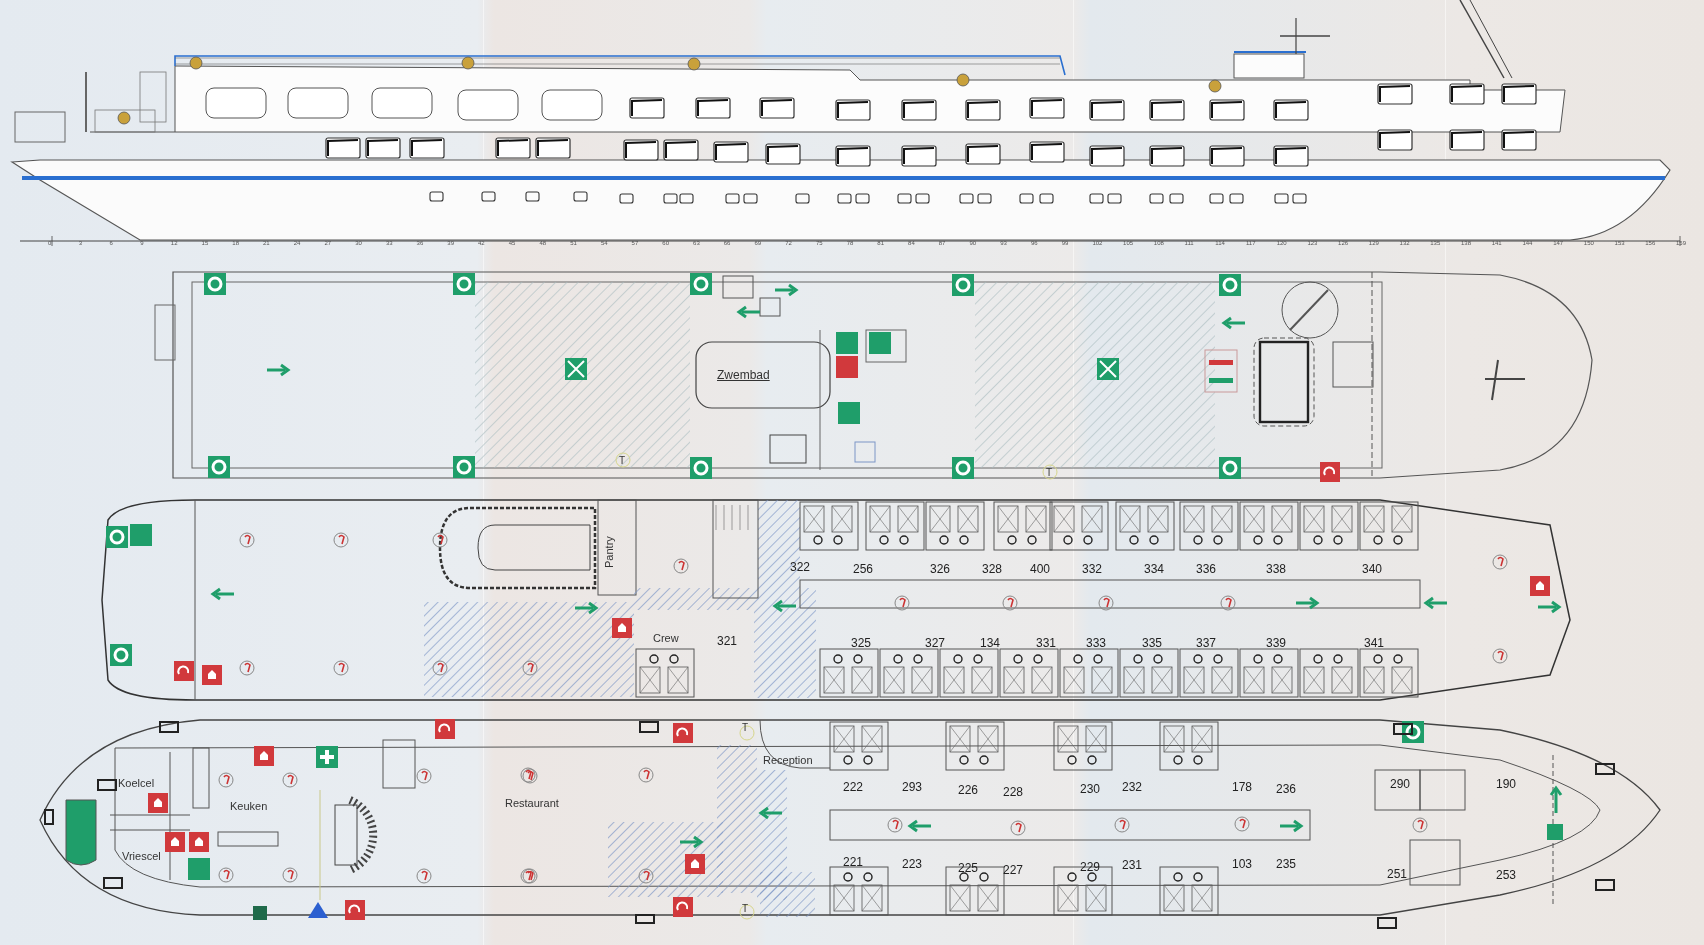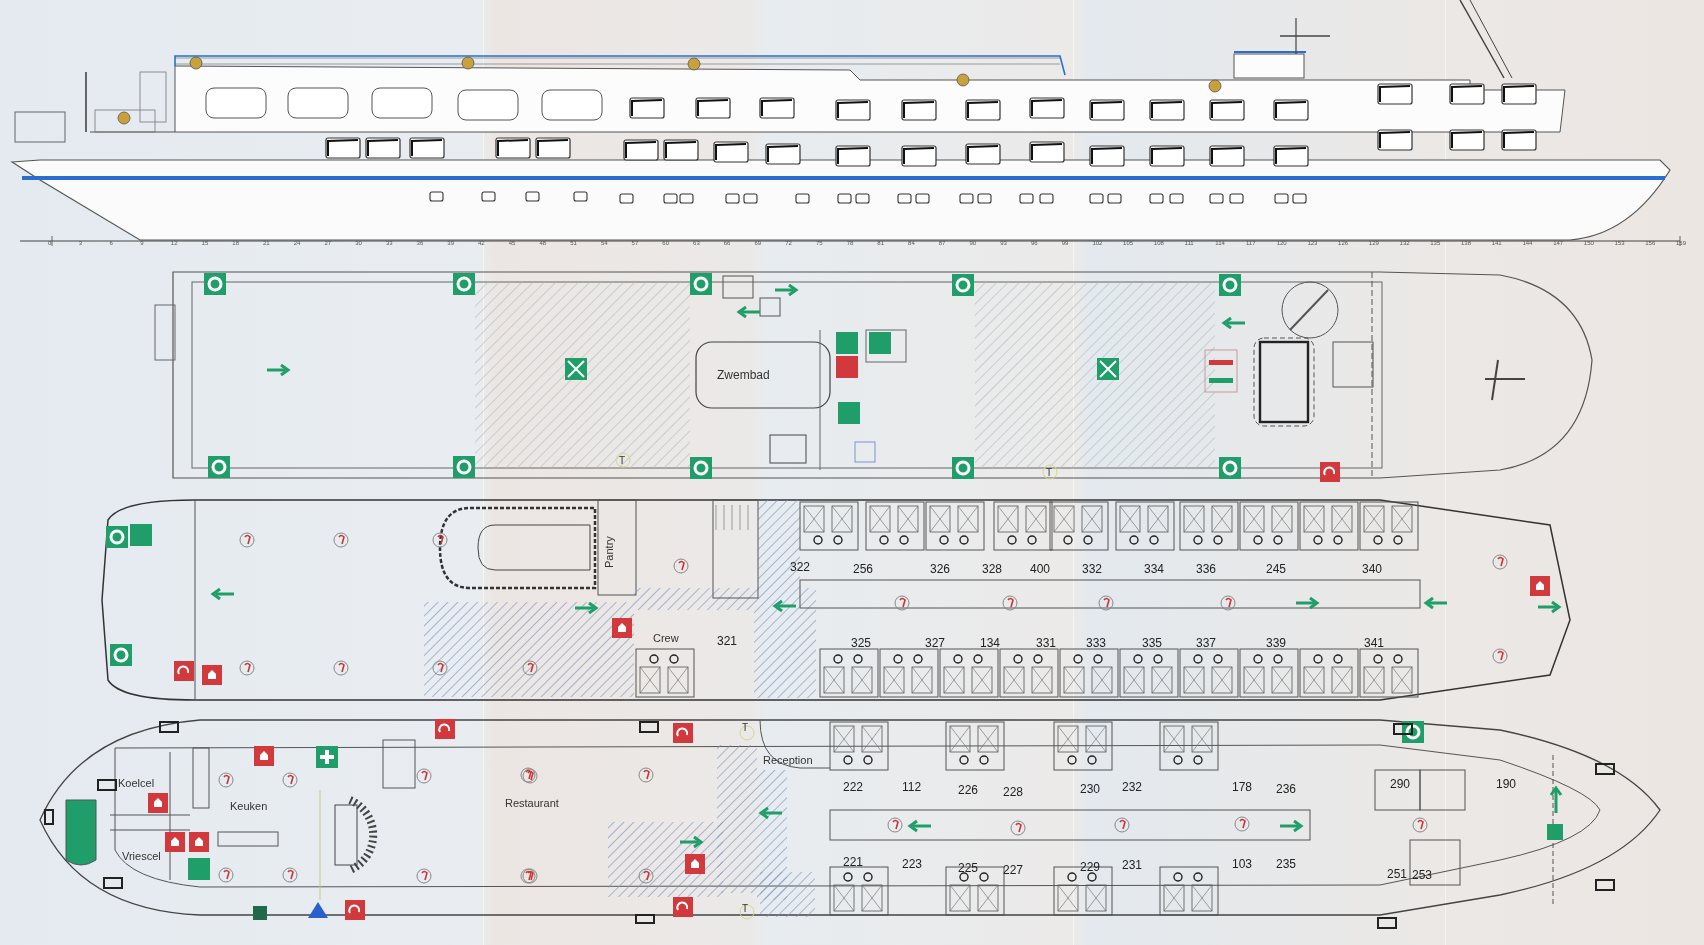--- a/index.html
+++ b/index.html
@@ -2,21 +2,21 @@
 <html><head>
 <meta charset="utf-8">
 <style>
   html,body{margin:0;padding:0;}
   body{width:1704px;height:945px;background:#e9edf1;position:relative;overflow:hidden;font-family:"Liberation Sans",sans-serif;color:#222;}
   .paper{position:absolute;left:0;top:0;width:1704px;height:945px;
     background:linear-gradient(90deg,#e4eaf0 0%,#e9edf1 28%,#ece6e3 29%,#ebe9e8 44%,#e7ecf0 45%,#eceae9 63%,#e3e9ee 64%,#ece8e5 86%,#ebe6e2 100%);}
   .fold{position:absolute;top:0;width:1px;height:945px;background:rgba(255,255,255,0.5);}
   svg{position:absolute;left:0;top:0;}
   .lbl{position:absolute;font-size:11px;color:#333;white-space:nowrap;}
-  .lbl.big{font-size:12px;}
+  .lbl.big{font-size:12px;text-decoration:underline;}
   .cabin{position:absolute;font-size:12px;color:#222;}
   .rot{transform:rotate(-90deg);transform-origin:left top;}
   .tick{position:absolute;top:240px;font-size:6px;color:#555;}
 </style>
 </head>
 <body>
 
 <div class="paper"></div>
 <div class="fold" style="left:483px"></div>
 <div class="fold" style="left:1073px"></div>
@@ -443,21 +443,21 @@
 
 <div>
   <span class="cabin" style="left:790px;top:560px">322</span>
   <span class="cabin" style="left:853px;top:562px">256</span>
   <span class="cabin" style="left:930px;top:562px">326</span>
   <span class="cabin" style="left:982px;top:562px">328</span>
   <span class="cabin" style="left:1030px;top:562px">400</span>
   <span class="cabin" style="left:1082px;top:562px">332</span>
   <span class="cabin" style="left:1144px;top:562px">334</span>
   <span class="cabin" style="left:1196px;top:562px">336</span>
-  <span class="cabin" style="left:1266px;top:562px">245</span>
+  <span class="cabin" style="left:1266px;top:562px">338</span>
   <span class="cabin" style="left:1362px;top:562px">340</span>
 </div>
 <div>
   <span class="cabin" style="left:717px;top:634px">321</span>
   <span class="cabin" style="left:851px;top:636px">325</span>
   <span class="cabin" style="left:925px;top:636px">327</span>
   <span class="cabin" style="left:980px;top:636px">134</span>
   <span class="cabin" style="left:1036px;top:636px">331</span>
   <span class="cabin" style="left:1086px;top:636px">333</span>
   <span class="cabin" style="left:1142px;top:636px">335</span>
@@ -469,21 +469,21 @@
 <span class="lbl" style="left:118px;top:777px">Koelcel</span>
 <span class="lbl" style="left:230px;top:800px">Keuken</span>
 <span class="lbl" style="left:122px;top:850px">Vriescel</span>
 <span class="lbl" style="left:505px;top:797px">Restaurant</span>
 <span class="lbl" style="left:763px;top:754px">Reception</span>
 <span class="lbl" style="left:742px;top:722px;font-size:10px">T</span>
 <span class="lbl" style="left:742px;top:903px;font-size:10px">T</span>
 
 <div>
   <span class="cabin" style="left:843px;top:780px">222</span>
-  <span class="cabin" style="left:902px;top:780px">112</span>
+  <span class="cabin" style="left:902px;top:780px">293</span>
   <span class="cabin" style="left:958px;top:783px">226</span>
   <span class="cabin" style="left:1003px;top:785px">228</span>
   <span class="cabin" style="left:1080px;top:782px">230</span>
   <span class="cabin" style="left:1122px;top:780px">232</span>
   <span class="cabin" style="left:1232px;top:780px">178</span>
   <span class="cabin" style="left:1276px;top:782px">236</span>
 </div>
 <div>
   <span class="cabin" style="left:843px;top:855px">221</span>
   <span class="cabin" style="left:902px;top:857px">223</span>
@@ -491,21 +491,21 @@
   <span class="cabin" style="left:1003px;top:863px">227</span>
   <span class="cabin" style="left:1080px;top:860px">229</span>
   <span class="cabin" style="left:1122px;top:858px">231</span>
   <span class="cabin" style="left:1232px;top:857px">103</span>
   <span class="cabin" style="left:1276px;top:857px">235</span>
 </div>
 <div>
   <span class="cabin" style="left:1390px;top:777px">290</span>
   <span class="cabin" style="left:1496px;top:777px">190</span>
   <span class="cabin" style="left:1387px;top:867px">251</span>
-  <span class="cabin" style="left:1412px;top:868px">253</span>
+  <span class="cabin" style="left:1496px;top:868px">253</span>
 </div>
 
 <div id="ruler">
     <span class="tick" style="left: 48px;">0</span>
     <span class="tick" style="left: 78.717px;">3</span>
     <span class="tick" style="left: 109.434px;">6</span>
     <span class="tick" style="left: 140.151px;">9</span>
     <span class="tick" style="left: 170.868px;">12</span>
     <span class="tick" style="left: 201.585px;">15</span>
     <span class="tick" style="left: 232.302px;">18</span>

